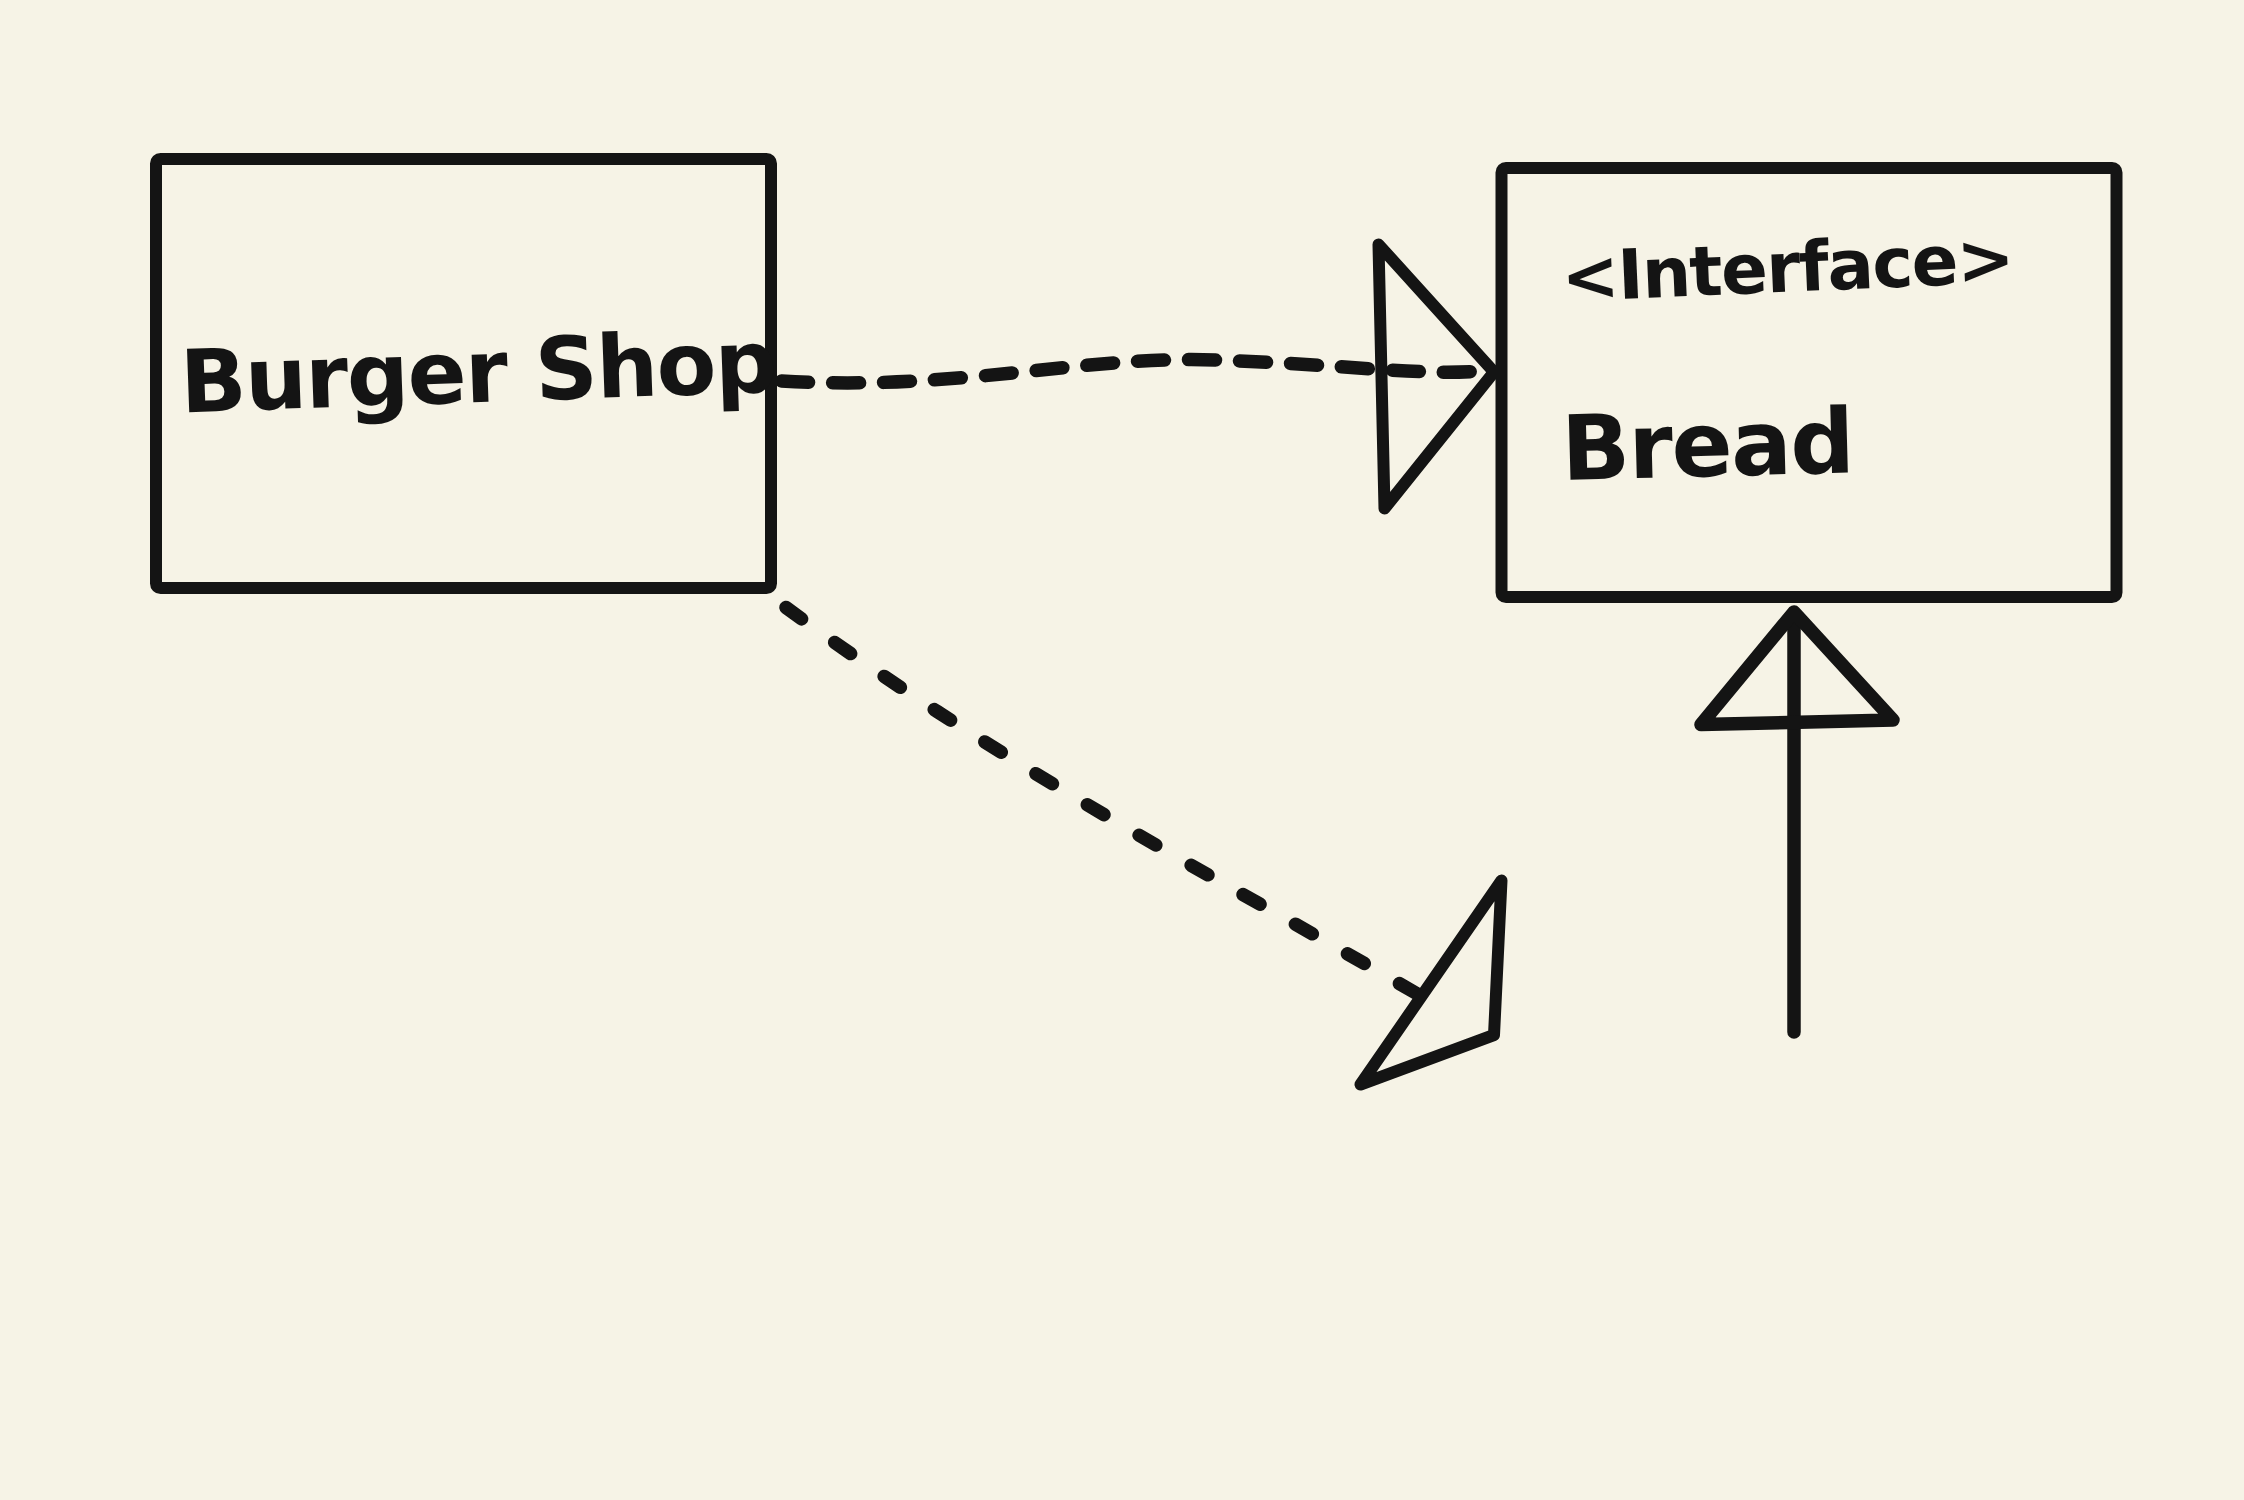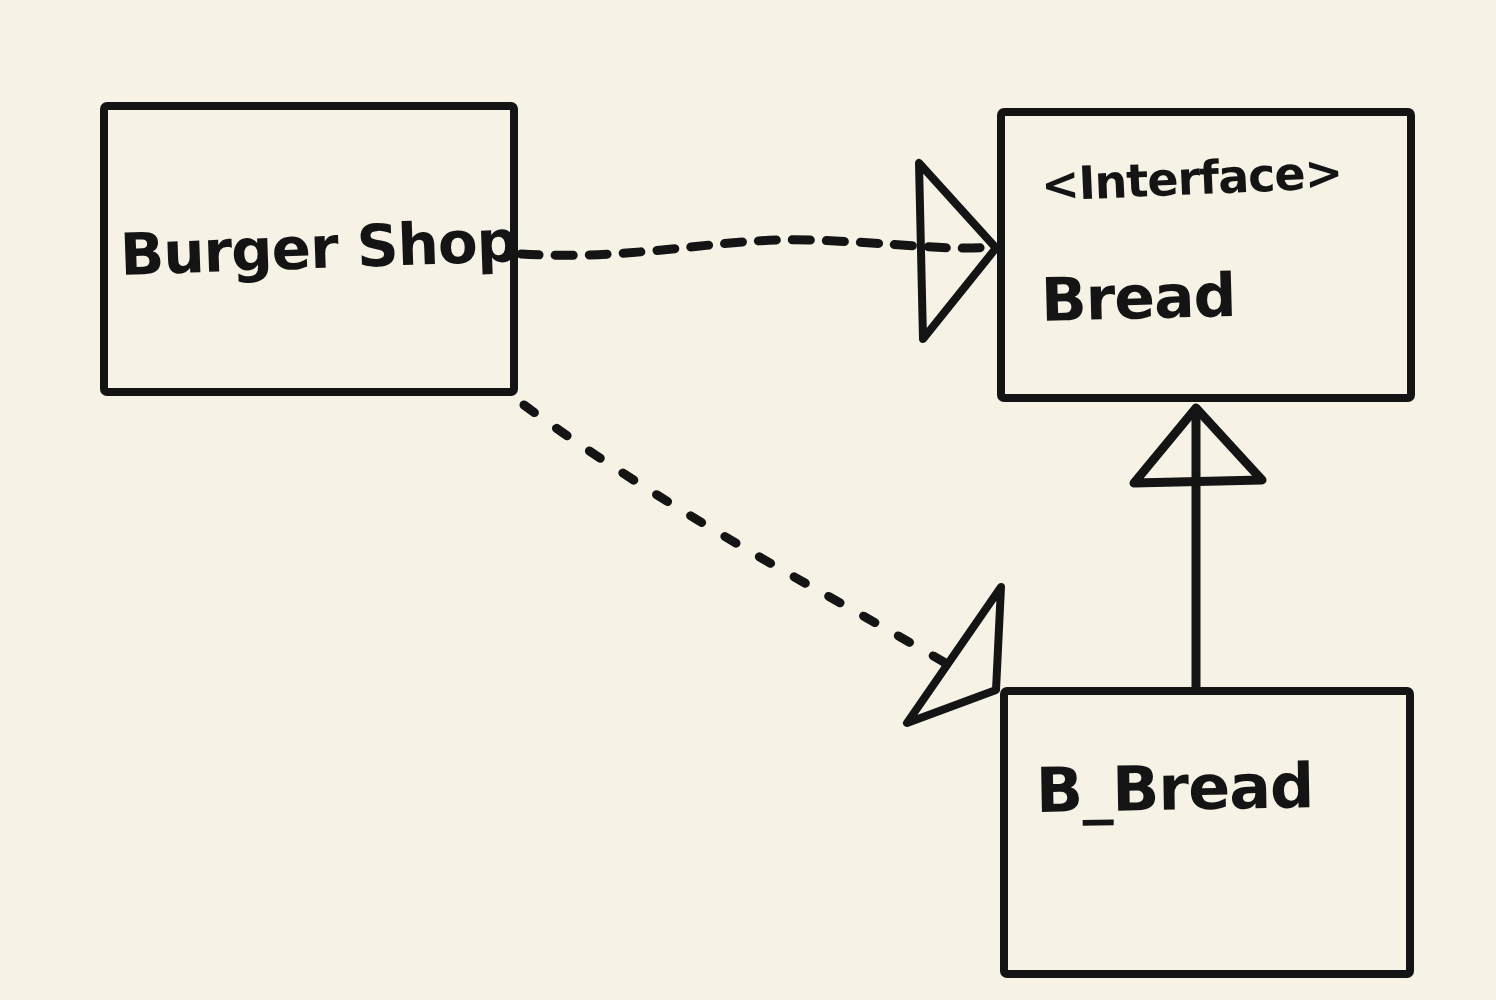--- a/index.html
+++ b/index.html
@@ -107,17 +107,14 @@
 
   <div class="node node-burger-shop">
     <span class="hand burger-shop-label">Burger Shop</span>
   </div>
 
   <div class="node node-bread">
     <div class="hand bread-stereotype">&lt;Interface&gt;</div>
     <div class="hand bread-label">Bread</div>
   </div>
 
-  <div class="node node-b-bread">
-    <div class="hand b-bread-label">B_Bread</div>
-  </div>
 
 </div>
 
 </body></html>

